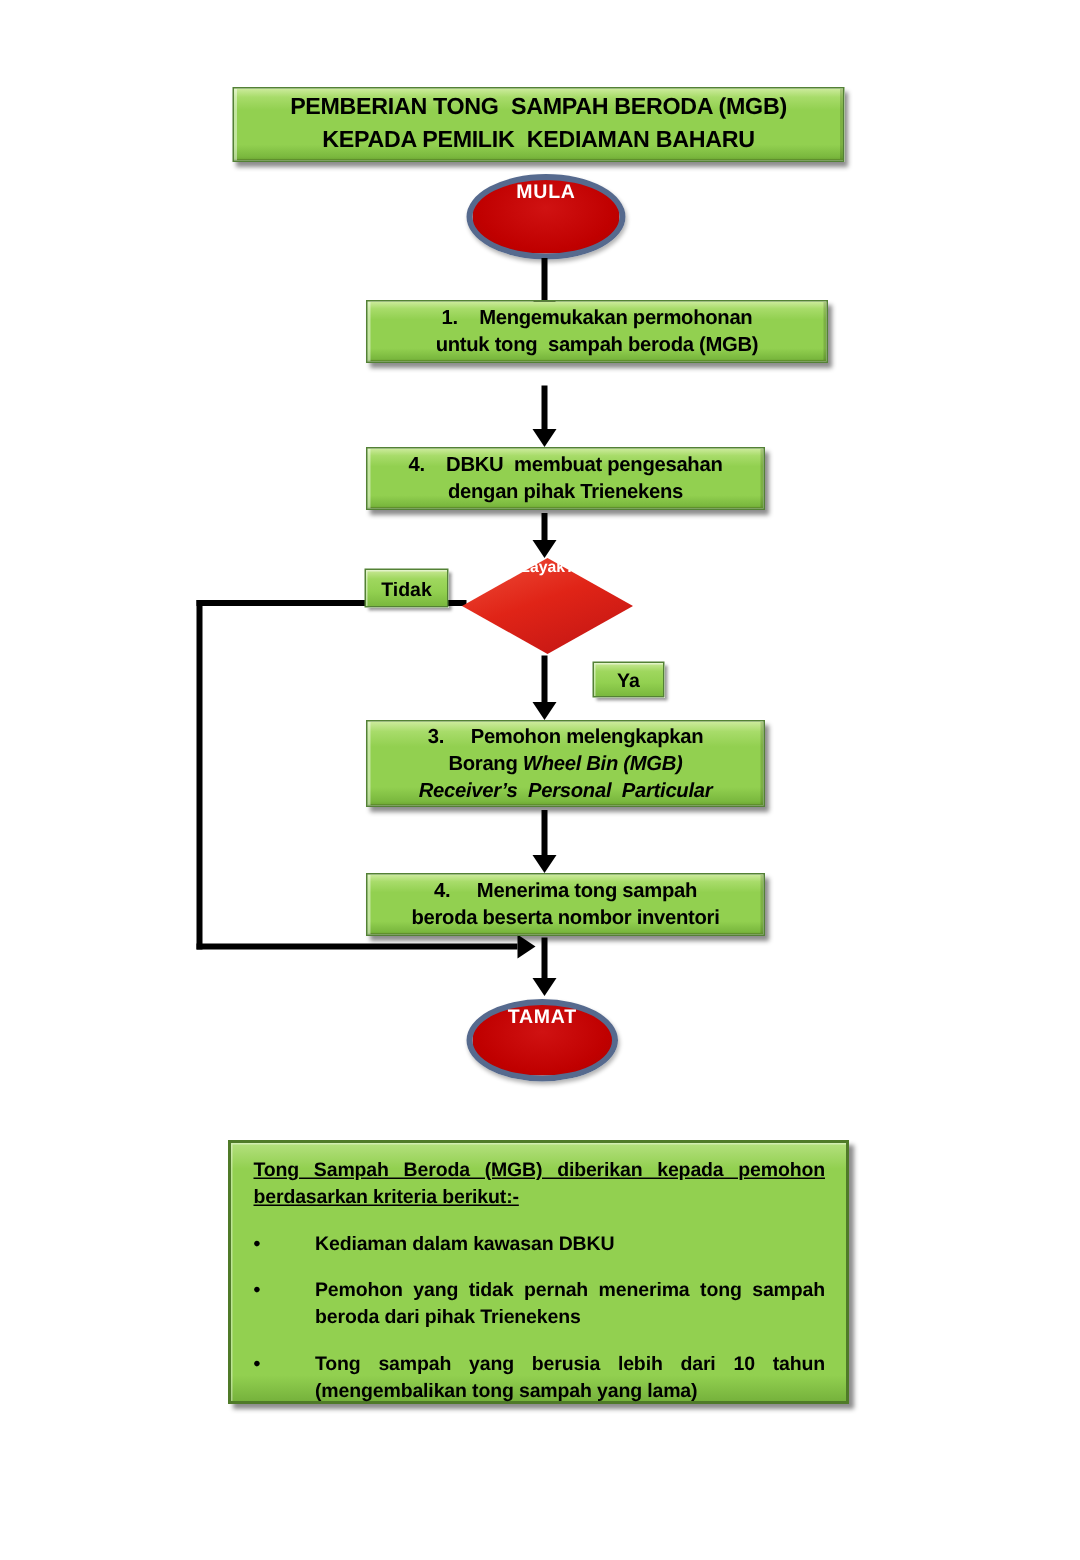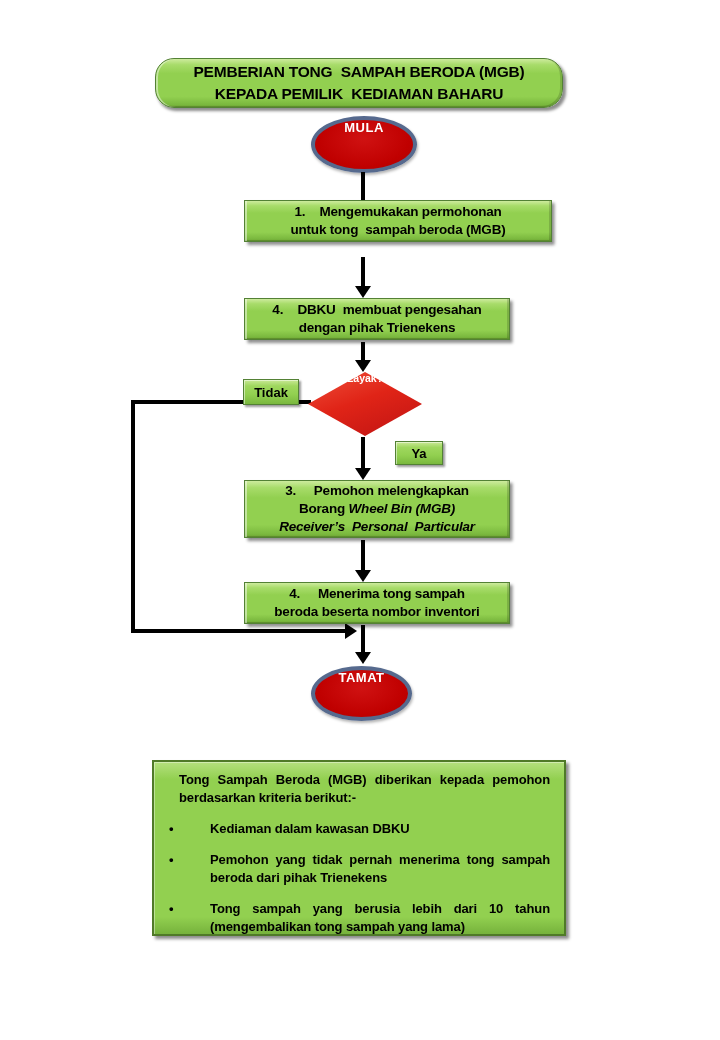--- a/index.html
+++ b/index.html
@@ -53,32 +53,32 @@
   
   .note{
     position:absolute;box-sizing:border-box;
     background:linear-gradient(180deg,#b4e07e 0%,#92d050 10%,#92d050 90%,#76b23c 100%);
     border:2px solid #4f7a28;
     box-shadow:inset 1px 1px 0 rgba(255,255,255,.4), 3px 3px 3px rgba(0,0,0,.45);
     font-weight:bold;font-size:13px;letter-spacing:-0.1px;line-height:18px;
     padding:9px 14px 8px 15px;
   }
   .note .justify{text-align:justify;}
-  .note p{margin:0 0 13px 10px;}
+  .note p{margin:0 0 13px 0;text-decoration:underline;}
   .bullet{display:flex;margin-bottom:13px;}
   .bullet:last-child{margin-bottom:0;}
   .bullet .dot{width:41px;flex:0 0 41px;font-size:13px;}
   .bullet .btext{flex:1;}
 </style>
 </head>
 <body>
 
 <div id="canvas">
 
-  <div class="gbox title-box" style="left:155px;top:58px;width:408px;height:50px;border-radius:19px;">
+  <div class="gbox title-box" style="left:155px;top:58px;width:408px;height:50px;">
     <div class="line">PEMBERIAN TONG  SAMPAH BERODA (MGB)</div>
     <div class="line">KEPADA PEMILIK  KEDIAMAN BAHARU</div>
   </div>
 
   <div class="term" style="left:311px;top:116px;width:106px;height:57px;">
     <span>MULA</span>
   </div>
 
   <div class="vl" style="left:361px;top:172px;width:4px;height:29px;"></div>
   <div class="ah-down" style="left:355px;top:200px;"></div>

